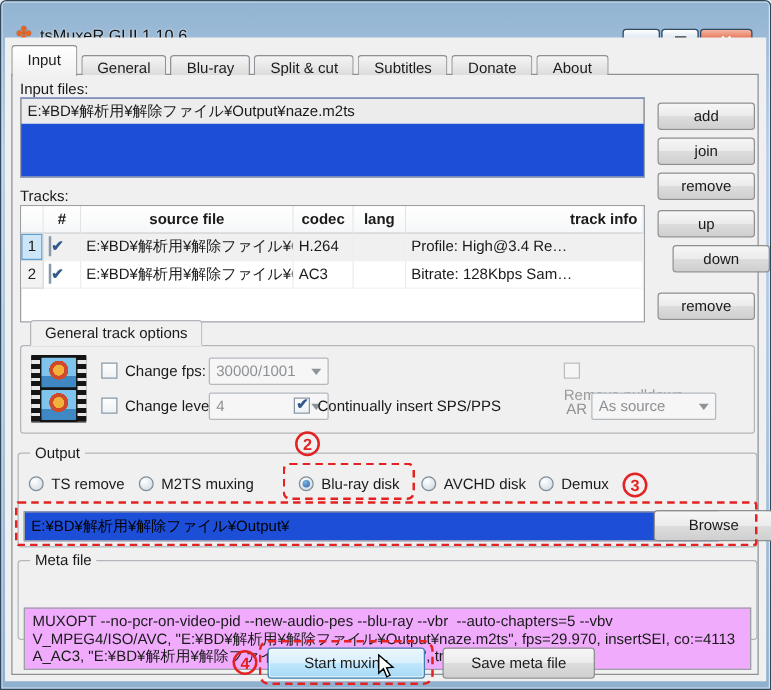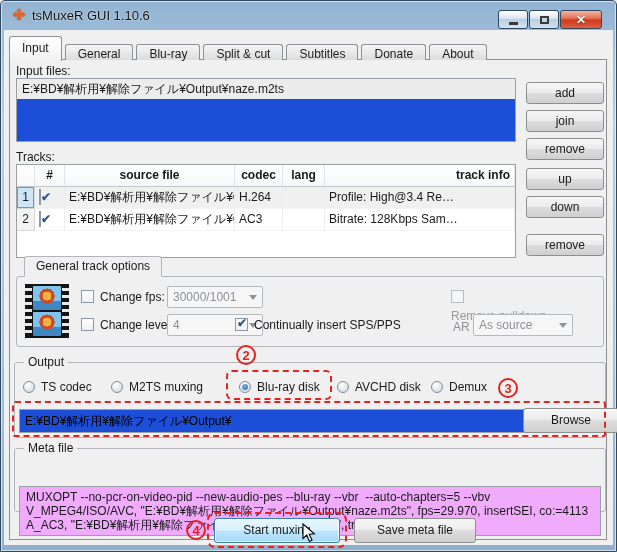--- a/index.html
+++ b/index.html
@@ -7,21 +7,21 @@
   body {
     font-family:"Liberation Sans", sans-serif;
     font-size:12px; color:#1a1a1a;
     background:#e9eef4; position:relative; overflow:hidden;
   }
   
   .window{position:absolute; inset:0;
     background:linear-gradient(180deg,#92b4d2 0%,#b6cee6 22%,#a7c3dd 60%,#8fb0cf 100%);
     border:1px solid #30495f; border-radius:5px 5px 0 0;
     box-shadow:inset 0 0 0 1px rgba(255,255,255,.6);}
-  .titlebar{position:absolute; left:0; right:0; top:0; height:20px;}
+  .titlebar{position:absolute; left:0; right:0; top:13px; height:20px;}
   .app-icon{position:absolute; left:10px; top:6px; width:16px; height:16px;
     color:#e8641f; font-size:15px; line-height:16px; text-align:center;}
   .app-icon::before{content:"✤"; text-shadow:0 0 1px #a33d08;}
   .title-text{position:absolute; left:31px; top:7px; font-size:13px; color:#111;
     text-shadow:0 0 2px rgba(255,255,255,.9);}
   .win-controls{position:absolute; top:9px; right:14px; display:flex; gap:1px;}
   .win-btn{width:30px; height:19px; border:1px solid #2f4961; border-radius:3px;
     background:linear-gradient(#ffffff,#d8e4f0 45%,#b9cee2 50%,#d3e2f2);
     display:flex; align-items:center; justify-content:center; position:relative;}
   .win-btn .min-glyph{width:9px; height:3px; background:#3a3a3a; margin-top:8px;}
@@ -169,21 +169,21 @@
         <div class="cell r1">Profile: High@3.4  Re…</div>
 
         <div class="rowhdr">2</div>
         <div class="cell"><span class="tbl-cb"></span></div>
         <div class="cell">E:¥BD¥解析用¥解除ファイル¥O…</div>
         <div class="cell">AC3</div>
         <div class="cell"></div>
         <div class="cell">Bitrate: 128Kbps Sam…</div>
       </div>
       <div class="btn" style="left:516px; top:108px;">up</div>
-      <div class="btn" style="left:516px; top:136px;">down</div>
+      <div class="btn" style="left:528px; top:136px;">down</div>
       <div class="btn" style="left:516px; top:174px;">remove</div>
 
       <div class="gto-tab" style="left:14px; top:196px;">General track options</div>
       <div class="group" style="left:6px; top:216px; width:588px; height:71px;">
         <div class="film" style="left:8px; top:7px;">
           <div class="holes"></div>
           <div class="frames">
               <div class="frame"></div>
               <div class="frame"></div>
             </div>
@@ -218,21 +218,21 @@
         <div class="combo" style="left:456px; top:37px; width:100px;">
             <span>As source</span>
             <span class="arrow"></span>
           </div>
       </div>
 
       <div class="group" style="left:4px; top:302px; width:592px; height:76px;">
         <span class="group-label">Output</span>
         <div class="radio" style="left:8px; top:17px;">
             <span class="dotbox"></span>
-            <span>TS codec</span>
+            <span>TS remove</span>
           </div>
         <div class="radio" style="left:96px; top:17px;">
             <span class="dotbox"></span>
             <span>M2TS muxing</span>
           </div>
         <div class="radio on" style="left:224px; top:17px;">
             <span class="dotbox"></span>
             <span>Blu-ray disk</span>
           </div>
         <div class="radio" style="left:322px; top:17px;">

